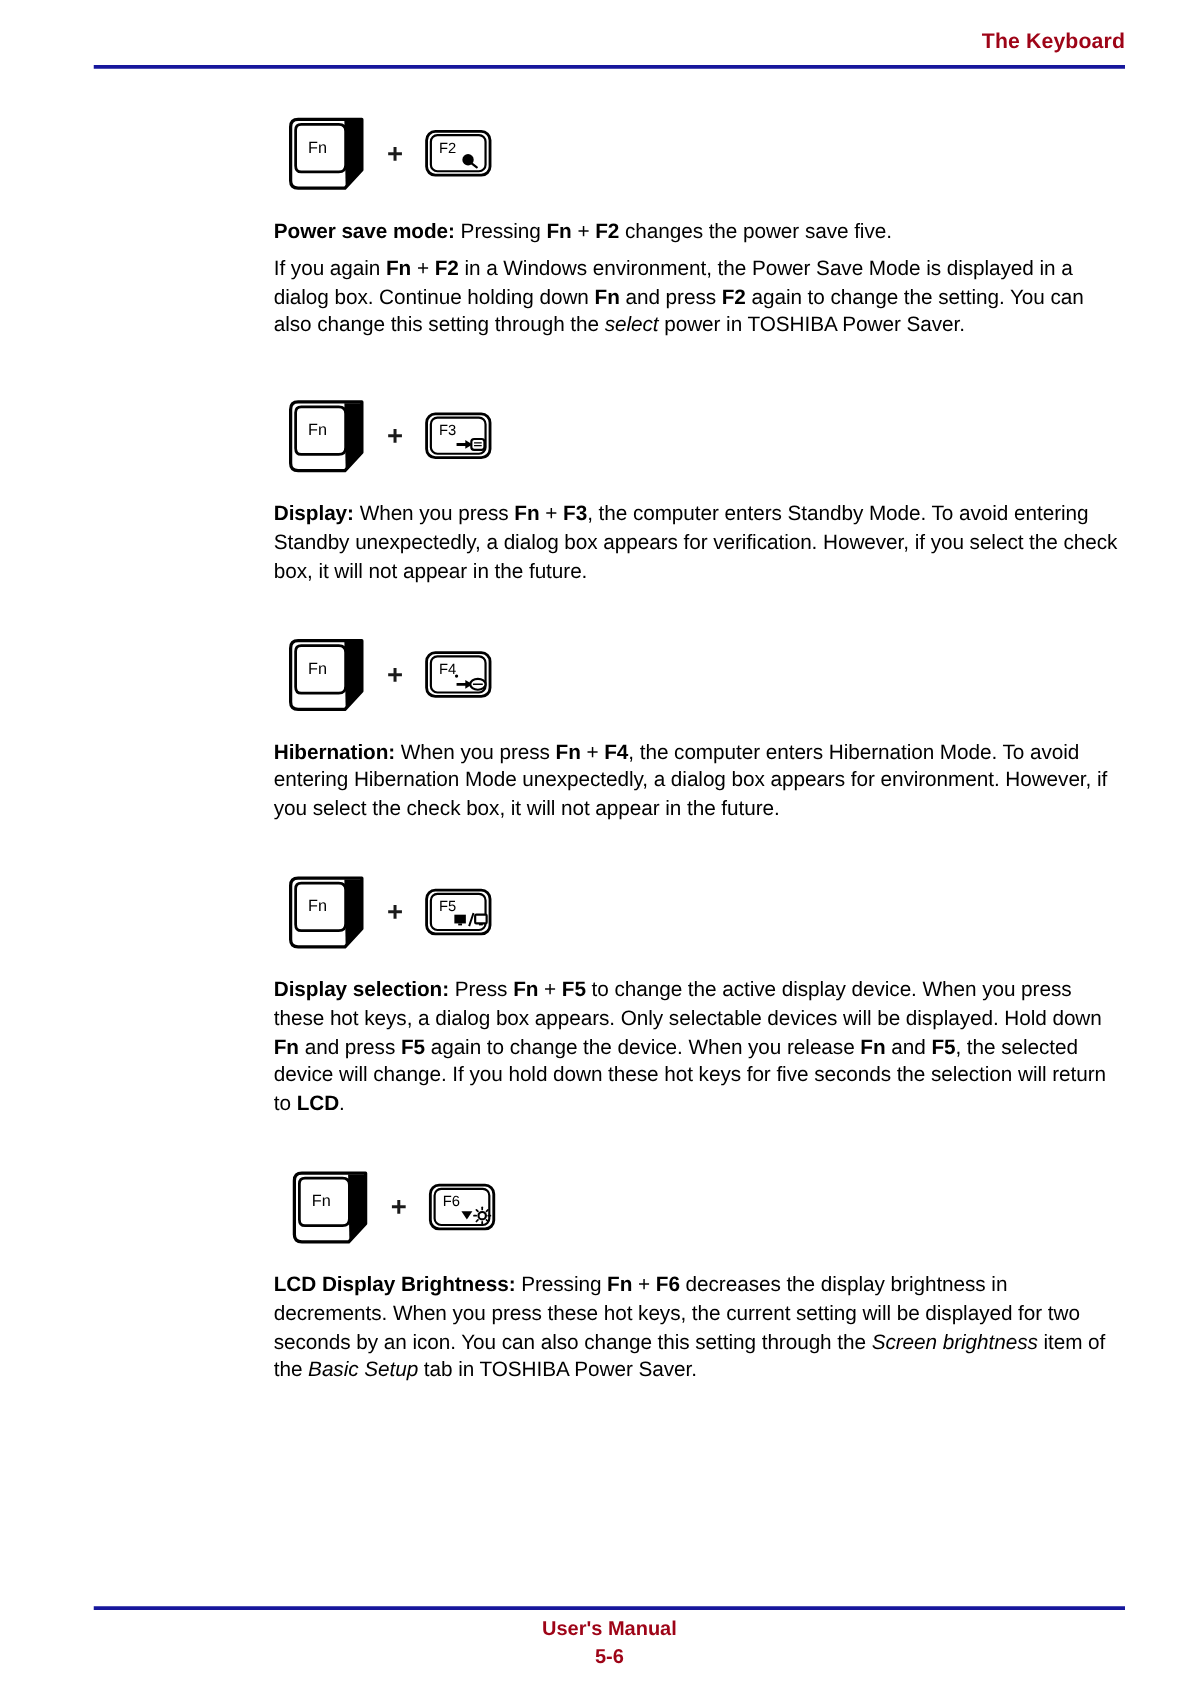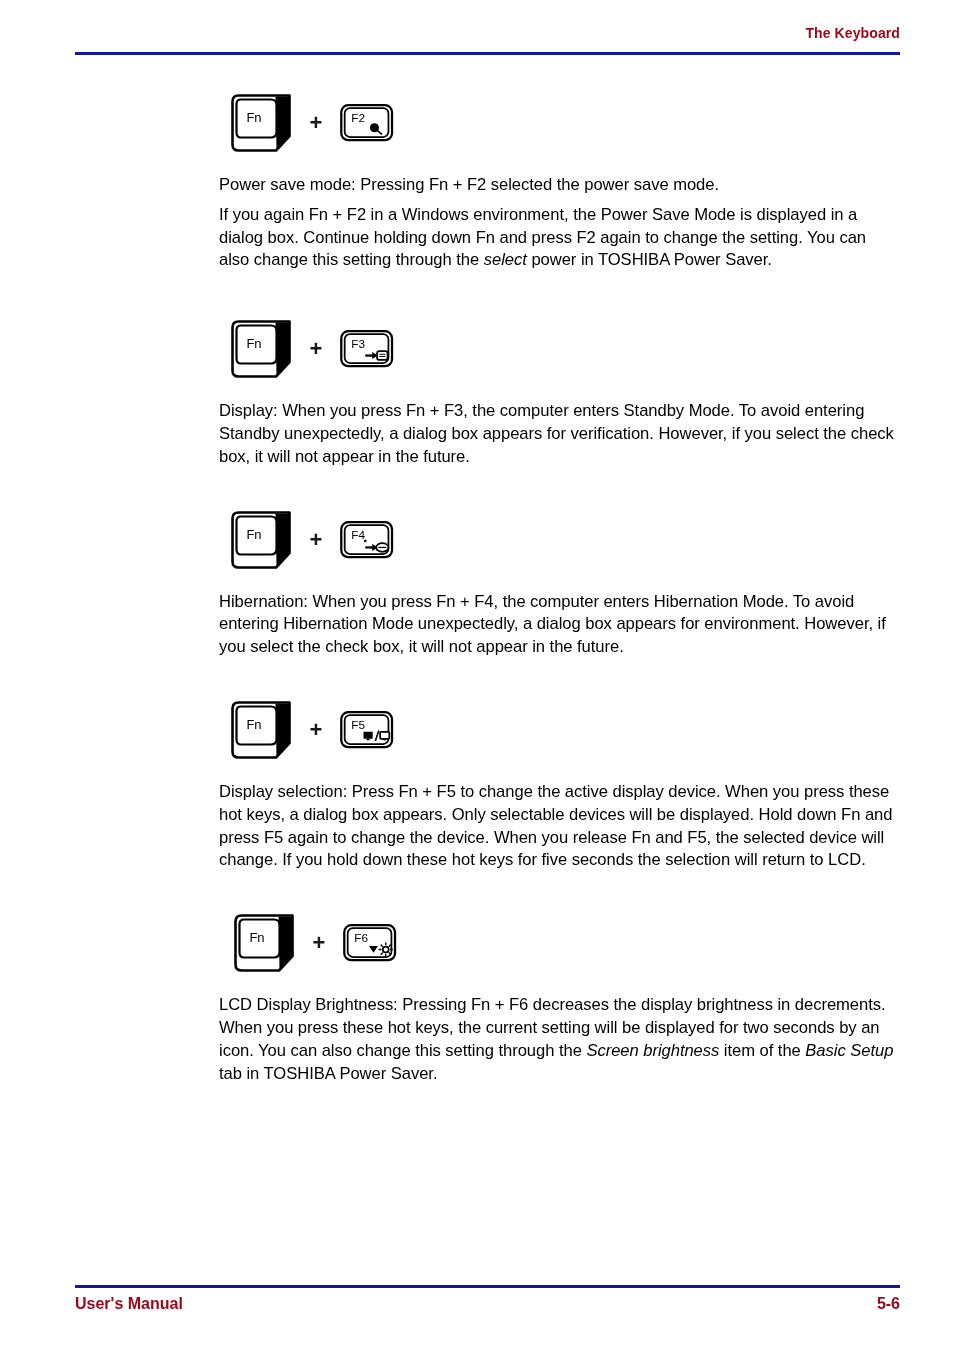--- a/index.html
+++ b/index.html
@@ -20,21 +20,21 @@
   .page-header {
     position: absolute;
     left: 75px;
     top: 22px;
     width: 825px;
     height: 32px;
   }
   .page-header .header-title {
     display: block;
     text-align: right;
-    font-size: 14px;
+    font-size: 17px;
     font-weight: bold;
     color: #9e0417;
     letter-spacing: .1px;
     line-height: 22px;
   }
   .rule-header {
     position: absolute;
     left: 75px;
     top: 52px;
     width: 825px;
@@ -110,21 +110,21 @@
 
   
   p.para {
     margin: 0;
     font-size: 16.6px;
     line-height: 22.8px;
     letter-spacing: -0.05px;
     color: #000;
     font-family: "Liberation Sans", sans-serif;
   }
-  p.para b { font-weight: normal; }
+  p.para b { font-weight: bold; }
   p.para i { font-style: italic; }
 
   .gap-after-keys { height: 14px; }
   .para-gap { height: 7px; }
 
   .block-space-lg { height: 40px; }
   .block-space-md { height: 34px; }
 
   
   .rule-footer {
@@ -135,21 +135,22 @@
     height: 3px;
     background: #16179c;
   }
   .page-footer {
     position: absolute;
     left: 75px;
     top: 1293px;
     width: 825px;
     display: flex;
     justify-content: space-between;
-    align-items: flex-end;
+    align-items: center;
+    flex-direction: column;
   }
   .page-footer span {
     font-size: 16px;
     font-weight: bold;
     color: #9e0417;
     line-height: 22px;
   }
 </style>
 </head>
 <body>
@@ -175,21 +176,21 @@
   <svg width="56" height="42" viewBox="0 0 64 46" aria-hidden="true">
     <rect x="2.6" y="2.6" width="58" height="40" rx="8" ry="8" fill="#ffffff" stroke="#000000" stroke-width="2.6"></rect>
     <rect x="6.5" y="6" width="50" height="33" rx="6" ry="6" fill="#ffffff" stroke="#000000" stroke-width="2"></rect>
     <text x="14" y="22" font-family="Liberation Sans, sans-serif" font-size="13.5" fill="#000000">F2</text>
     <circle cx="40.5" cy="28.5" r="5.2" fill="#000"></circle>
               <path d="M43.5 31.5 L48.5 35.5" stroke="#000" stroke-width="2" stroke-linecap="round"></path>
   </svg>
         </div>
       </div>
       <div class="gap-after-keys"></div>
-      <p class="para"><b>Power save mode:</b><span> Pressing </span><b>Fn</b><span> + </span><b>F2</b><span> selected the power save mode.</span></p>
+      <p class="para"><b>Power save mode:</b><span> Pressing </span><b>Fn</b><span> + </span><b>F2</b><span> changes the power save five.</span></p>
       <div class="para-gap"></div>
       <p class="para"><span>If you again </span><b>Fn</b><span> + </span><b>F2</b><span> in a Windows environment, the Power Save Mode is displayed in a dialog box. Continue holding down </span><b>Fn</b><span> and press </span><b>F2</b><span> again to change the setting. You can also change this setting through the </span><i>select</i><span> power in TOSHIBA Power Saver.</span></p>
     </div>
     <div class="block-space-lg"></div>
     <div class="hotkey-block">
       <div class="key-row row-f3">
         <div class="fn-key">
   <svg class="cap-body" width="64" height="62" viewBox="0 0 64 62" aria-hidden="true">
     <path d="M3.5 9.5 Q3.5 3.5 9.5 3.5 L46 3.5 L60.5 3.5 L60.5 44 L47 58.5 L9.5 58.5 Q3.5 58.5 3.5 52.5 Z" fill="#ffffff" stroke="#000000" stroke-width="2.6" stroke-linejoin="round"></path>
     <path d="M46.5 4.5 L60 4.5 L60 43.5 L47.5 57 Z" fill="#000000"></path>

